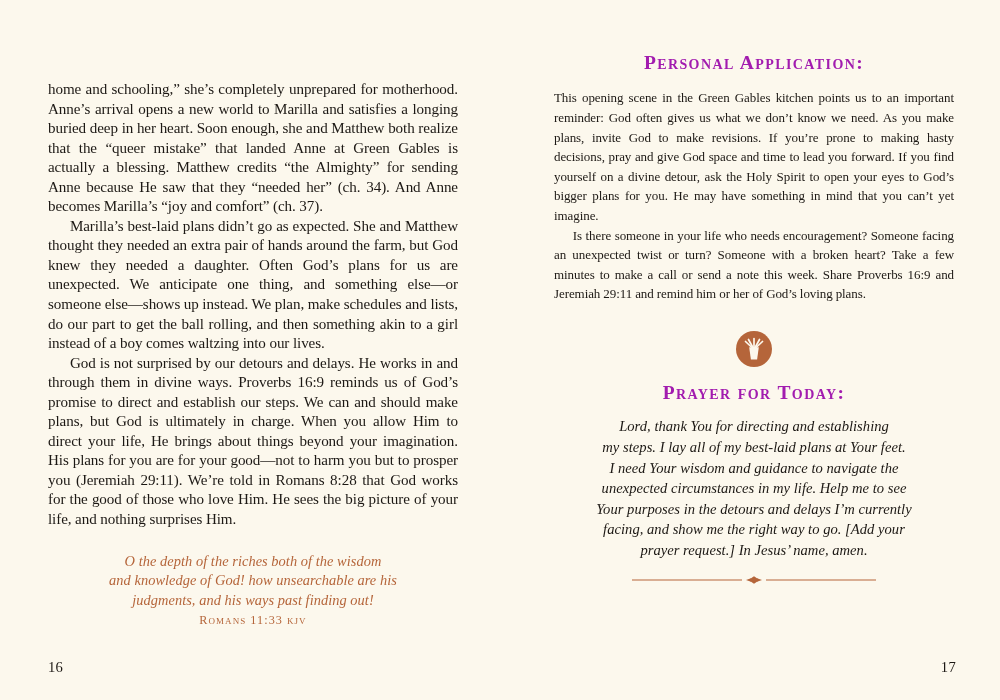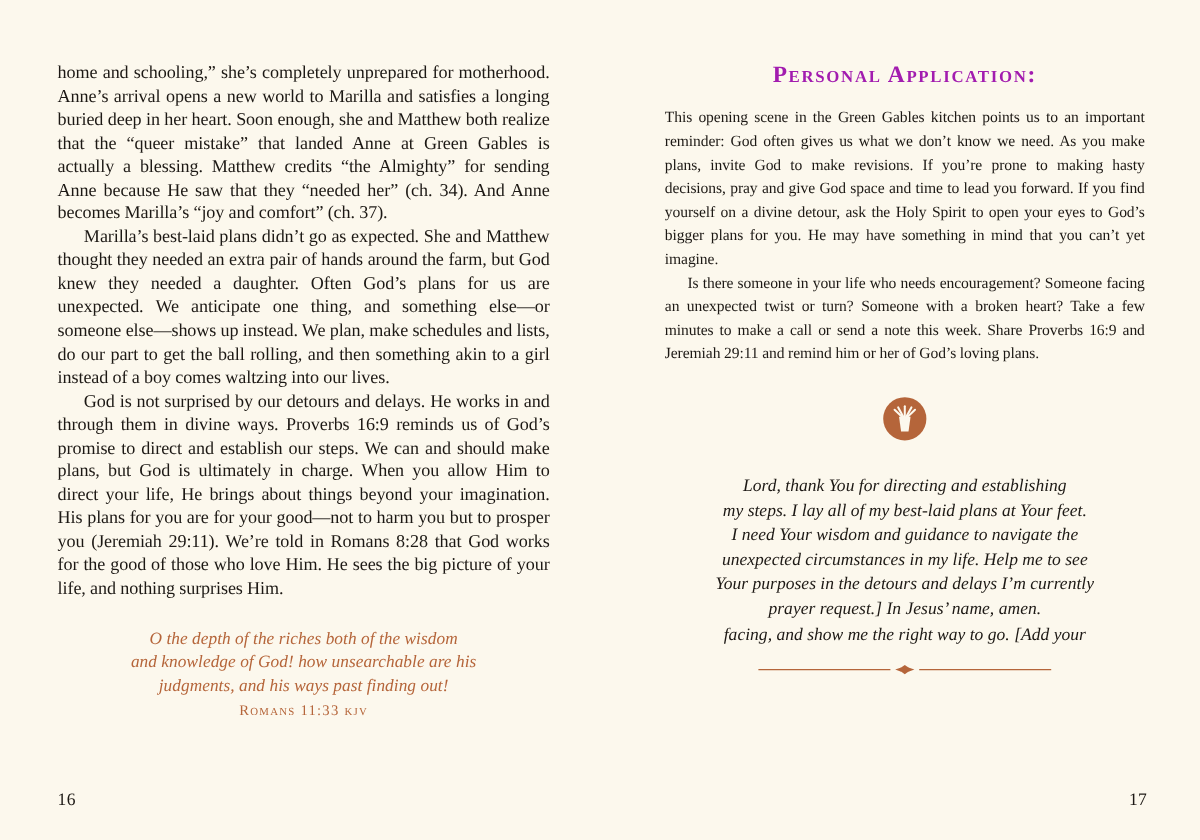--- a/index.html
+++ b/index.html
@@ -23,21 +23,21 @@
     box-sizing: border-box;
   }
 
   .page {
     position: relative;
     width: 500px;
     height: 700px;
     box-sizing: border-box;
   }
 
-  .page-left  { padding: 52px 42px 0 48px; }
+  .page-left  { padding: 80px 42px 0 48px; }
   .page-right { padding: 52px 46px 0 54px; }
 
   .page-body {
     position: relative;
     height: 580px;
   }
 
   
   p.para {
     margin: 0;
@@ -174,31 +174,32 @@
             <line x1="19" y1="19.5" x2="19" y2="8.6"></line>
             <line x1="19" y1="19.5" x2="24.5" y2="9.5"></line>
             <line x1="19" y1="19.5" x2="27.5" y2="11.5"></line>
           </g>
           <path d="M14.2 17.2 L23.8 17.2 L22.1 29.6 L15.9 29.6 Z" fill="#fcf8ed"></path>
         </svg>
       </div>
 
       <div style="height:14px"></div>
 
+      <div class="section-heading">Prayer for Today:</div>
 
       <div style="height:13px"></div>
 
       <div>
         <p class="prayer-text">Lord, thank You for directing and establishing</p>
         <p class="prayer-text">my steps. I lay all of my best-laid plans at Your feet.</p>
         <p class="prayer-text">I need Your wisdom and guidance to navigate the</p>
         <p class="prayer-text">unexpected circumstances in my life. Help me to see</p>
         <p class="prayer-text">Your purposes in the detours and delays I’m currently</p>
+        <p class="prayer-text">facing, and show me the right way to go. [Add your</p>
         <p class="prayer-text">prayer request.] In Jesus’ name, amen.</p>
-        <p class="prayer-text">facing, and show me the right way to go. [Add your</p>
       </div>
 
       <div style="height:14px"></div>
 
       <div class="divider-wrap">
         <svg width="248" height="10" viewBox="0 0 248 10">
           <line x1="2" y1="5" x2="112" y2="5" stroke="#b5653a" stroke-width="1.2"></line>
           <line x1="136" y1="5" x2="246" y2="5" stroke="#b5653a" stroke-width="1.2"></line>
           <path d="M124 1.2 L129.5 5 L124 8.8 L118.5 5 Z" fill="#b5653a"></path>
           <path d="M116 5 L121 3.2 L121 6.8 Z" fill="#b5653a"></path>

